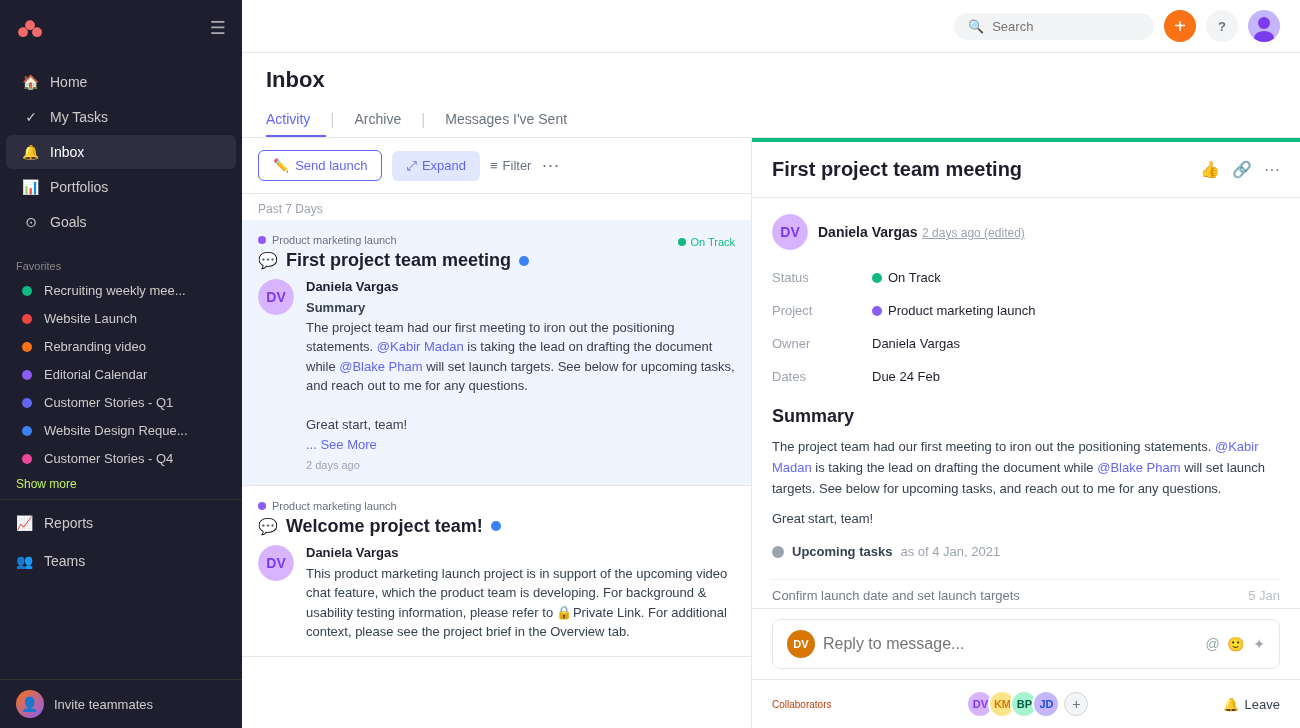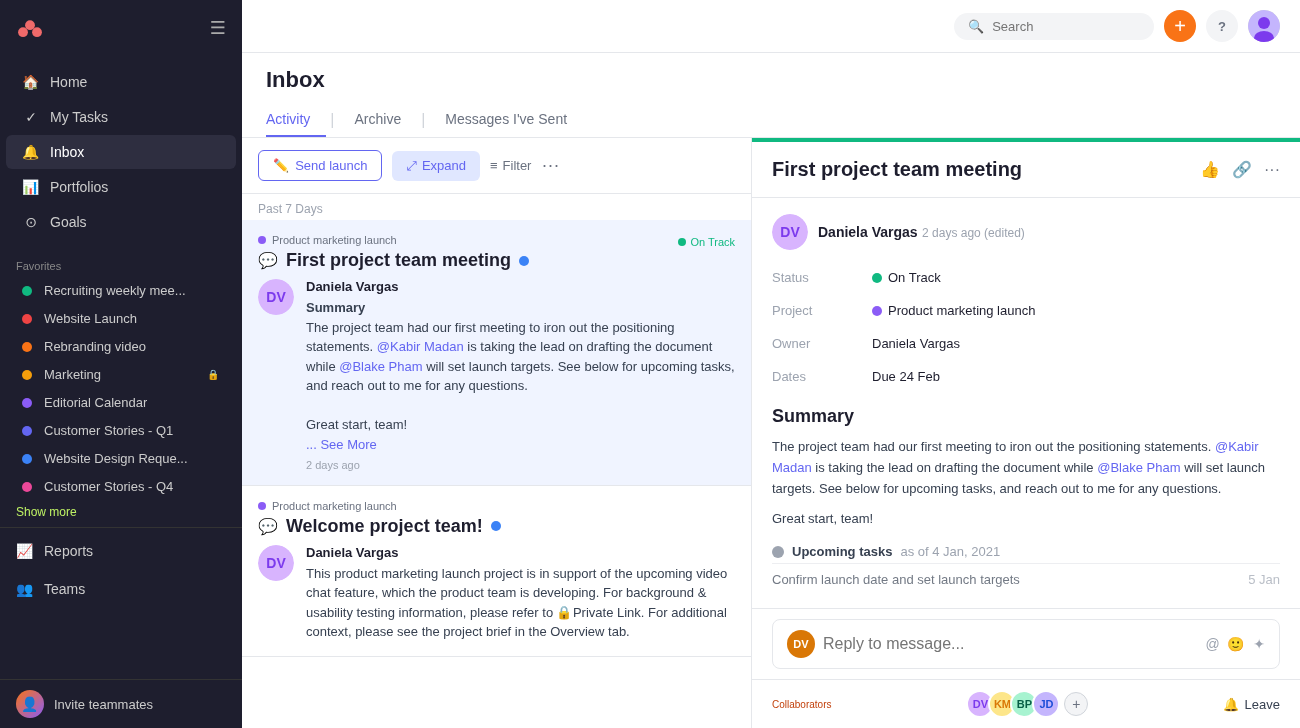--- a/index.html
+++ b/index.html
@@ -74,31 +74,31 @@
     
     .detail-panel { flex: 1; display: flex; flex-direction: column; overflow: hidden; }
     .detail-top-bar { height: 4px; background: #10b981; flex-shrink: 0; }
     .detail-header { display: flex; align-items: center; justify-content: space-between; padding: 16px 20px; border-bottom: 1px solid #e5e7eb; }
     .detail-title { font-size: 20px; font-weight: 700; color: #1e1e2e; }
     .detail-actions { display: flex; gap: 12px; align-items: center; }
     .detail-action-btn { background: none; border: none; color: #6b7280; cursor: pointer; font-size: 16px; }
     .detail-content { flex: 1; overflow-y: auto; padding: 16px 20px; }
     .detail-poster { display: flex; align-items: center; gap: 10px; margin-bottom: 16px; }
     .detail-poster-name { font-weight: 600; font-size: 14px; color: #1e1e2e; }
-    .detail-poster-time { font-size: 12px; color: #9ca3af; }
+    .detail-poster-time { font-size: 12px; color: #9ca3af; text-decoration: underline; }
     .detail-meta { display: grid; grid-template-columns: 100px 1fr; gap: 10px 0; margin-bottom: 18px; }
     .detail-meta-label { font-size: 13px; color: #9ca3af; padding: 4px 0; }
     .detail-meta-value { font-size: 13px; color: #1e1e2e; display: flex; align-items: center; gap: 6px; padding: 4px 0; }
     .status-dot-green { width: 10px; height: 10px; border-radius: 50%; background: #10b981; flex-shrink: 0; }
     .project-dot-purple { width: 10px; height: 10px; border-radius: 50%; background: #8b5cf6; flex-shrink: 0; }
     .detail-summary-title { font-size: 18px; font-weight: 700; color: #1e1e2e; margin-bottom: 10px; }
     .detail-summary-text { font-size: 13px; color: #374151; line-height: 1.6; }
     .detail-upcoming { display: flex; align-items: center; gap: 8px; margin-top: 14px; font-size: 13px; color: #374151; font-weight: 600; }
     .upcoming-dot { width: 12px; height: 12px; border-radius: 50%; background: #9ca3af; }
-    .detail-task-preview { font-size: 13px; color: #374151; padding: 8px 0; border-top: 1px solid #e5e7eb; margin-top: 4px; opacity: 0.7; }
+    .detail-task-preview { font-size: 13px; color: #374151; padding: 8px 0; border-top: 1px solid #e5e7eb; margin-top: 20px; opacity: 0.7; }
 
     .detail-footer { padding: 10px 20px; border-top: 1px solid #e5e7eb; flex-shrink: 0; }
     .reply-box { border: 1px solid #e5e7eb; border-radius: 8px; padding: 10px 14px; display: flex; align-items: center; gap: 8px; }
     .reply-poster-avatar { width: 28px; height: 28px; border-radius: 50%; background: #d97706; display: flex; align-items: center; justify-content: center; font-size: 11px; color: #fff; font-weight: 600; flex-shrink: 0; }
     .reply-input { flex: 1; border: none; outline: none; font-size: 16px; color: #9ca3af; background: transparent; }
     .reply-actions { display: flex; gap: 8px; color: #9ca3af; font-size: 14px; }
 
     .detail-collaborators { display: flex; align-items: center; justify-content: space-between; padding: 10px 20px; border-top: 1px solid #e5e7eb; flex-shrink: 0; }
     .collaborators-label { font-size: 10px; color: #c2410c; }
     .collab-avatar { width: 28px; height: 28px; border-radius: 50%; margin-left: -6px; border: 2px solid #fff; display: flex; align-items: center; justify-content: center; font-size: 11px; font-weight: 600; }
@@ -162,25 +162,20 @@
       <div class="fav-dot" style="background:#10b981"></div>
       <span class="fav-label">Recruiting weekly mee...</span>
     </div>
     <div class="fav-item">
       <div class="fav-dot" style="background:#ef4444"></div>
       <span class="fav-label">Website Launch</span>
     </div>
     <div class="fav-item">
       <div class="fav-dot" style="background:#f97316"></div>
       <span class="fav-label">Rebranding video</span>
-    </div>
-    <div class="fav-item">
-      <div class="fav-dot" style="background:#f59e0b"></div>
-      <span class="fav-label">Marketing</span>
-      <span class="lock-icon">🔒</span>
     </div>
     <div class="fav-item">
       <div class="fav-dot" style="background:#8b5cf6"></div>
       <span class="fav-label">Editorial Calendar</span>
     </div>
     <div class="fav-item">
       <div class="fav-dot" style="background:#6366f1"></div>
       <span class="fav-label">Customer Stories - Q1</span>
     </div>
     <div class="fav-item">

